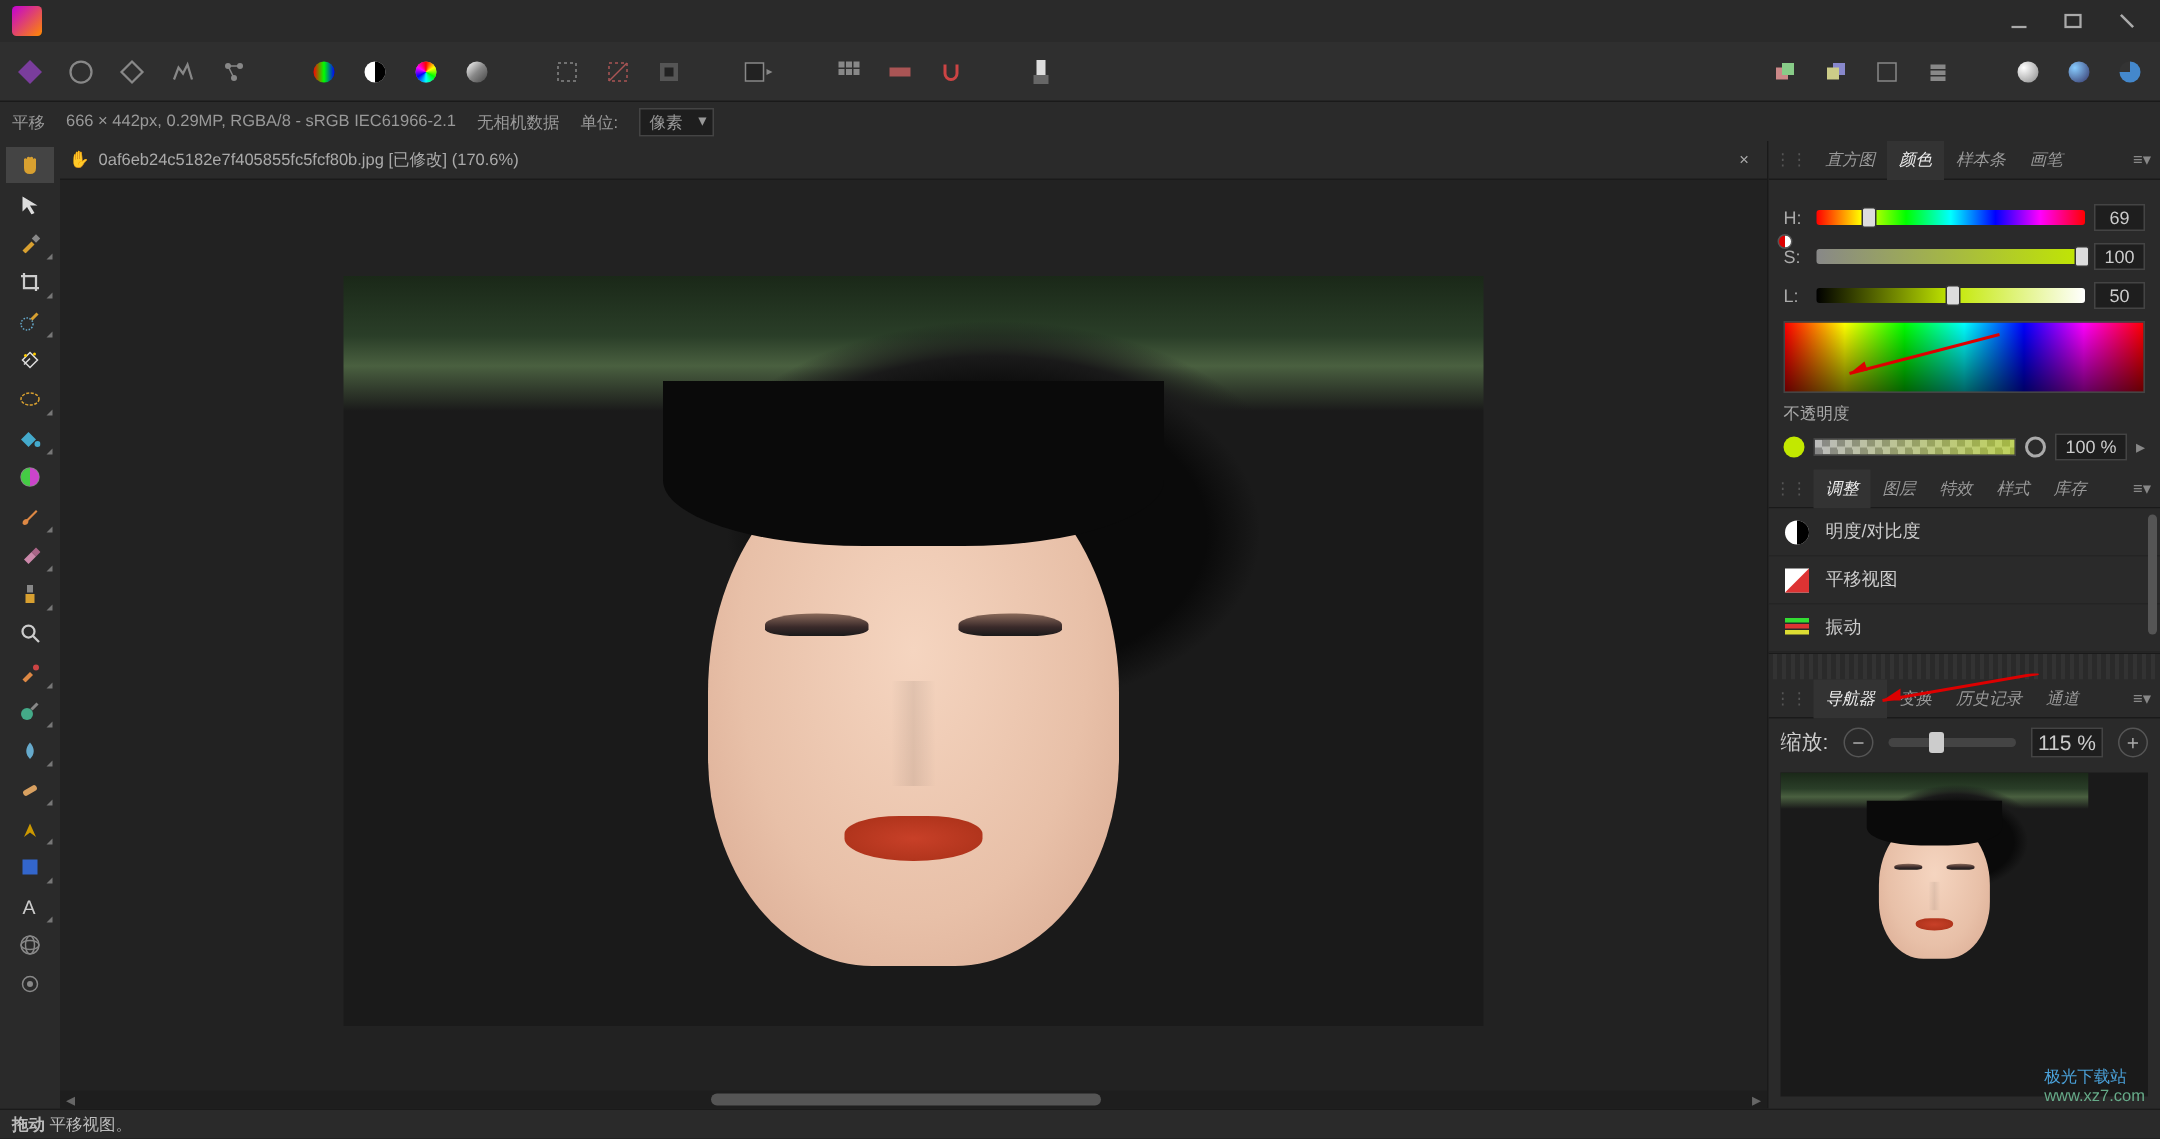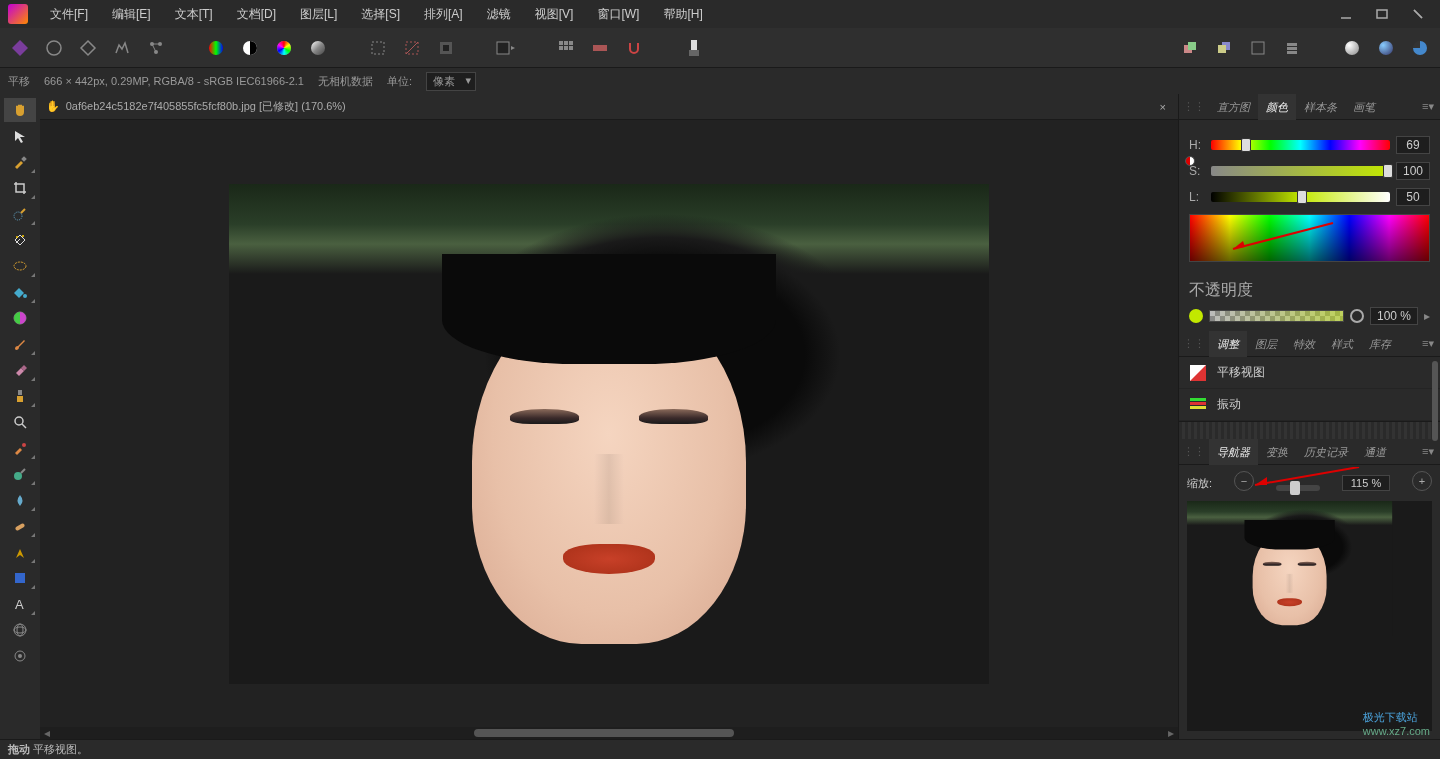--- a/index.html
+++ b/index.html
@@ -66,49 +66,36 @@
 .check-grad { flex:1; height:12px; background:repeating-conic-gradient(#888 0% 25%,#bbb 0% 50%) 0 0/10px 10px; position:relative; border:1px solid #444; }
 .check-grad::after{content:"";position:absolute;inset:0;background:linear-gradient(90deg,rgba(194,232,0,0) 0%,rgba(194,232,0,0.5) 100%);}
 .circle-handle { width:14px; height:14px; border:2px solid #aaa; border-radius:50%; }
 .adj-panel { flex:0 0 auto; }
 .adj-list { background:#2a2a2a; position:relative; }
 .adj-item { display:flex; align-items:center; height:32px; padding:0 10px; cursor:pointer; gap:10px; border-bottom:1px solid #242424; }
 .adj-ico { width:18px; height:18px; }
 .scrollbar-v { position:absolute; right:2px; top:4px; width:6px; height:80px; background:#555; border-radius:3px; }
 .arrow-annot { position:absolute; pointer-events:none; }
 .nav-panel { flex:1; display:flex; flex-direction:column; min-height:0; }
-.zoom-row { display:flex; align-items:flex-end; padding:6px 8px; gap:22px; font-size:11px; }
+.zoom-row { display:flex; align-items:center; padding:6px 8px; gap:10px; font-size:14px; }
 .zoom-btn { width:20px; height:20px; border:1px solid #555; border-radius:50%; display:flex; align-items:center; justify-content:center; cursor:pointer; color:#aaa; }
 .zoom-track { flex:1; height:6px; background:#444; border-radius:3px; position:relative; }
 .zoom-track .zh { position:absolute; left:32%; top:-4px; width:10px; height:14px; background:#ccc; border-radius:2px; }
 .nav-thumb { flex:1; margin:4px 8px 8px; background:#1a1a1a; position:relative; overflow:hidden; }
 .nav-thumb .photo { transform:scale(0.27); transform-origin:top left; }
 .statusbar { height:20px; background:#2a2a2a; display:flex; align-items:center; padding:0 8px; font-size:11px; color:#bbb; border-top:1px solid #1a1a1a; }
 .watermark { position:absolute; right:10px; bottom:22px; font-size:11px; pointer-events:none; }
 .watermark .a { color:#4aa0d8; } .watermark .c{color:#6a8; }
 svg { display:block; }
 </style>
 </head>
 <body>
 
 <div class="menubar">
   <div class="logo"></div>
-  <div id="menu-host" style="display: flex;">
-      <div class="menu-item">文件[F]</div>
-      <div class="menu-item">编辑[E]</div>
-      <div class="menu-item">文本[T]</div>
-      <div class="menu-item">文档[D]</div>
-      <div class="menu-item">图层[L]</div>
-      <div class="menu-item">选择[S]</div>
-      <div class="menu-item">排列[A]</div>
-      <div class="menu-item">滤镜</div>
-      <div class="menu-item">视图[V]</div>
-      <div class="menu-item">窗口[W]</div>
-      <div class="menu-item">帮助[H]</div>
-    </div>
   <div class="win-controls">
     <div class="win-btn">
         <svg width="12" height="12">
           <line x1="1" y1="10" x2="11" y2="10" stroke="#aaa" stroke-width="1.5"></line>
         </svg>
       </div>
     <div class="win-btn">
         <svg width="12" height="12">
           <rect x="1" y="2" width="10" height="8" stroke="#aaa" fill="none" stroke-width="1.5"></rect>
         </svg>
@@ -483,21 +470,21 @@
             <div class="handle" style="left:48%"></div>
           </div>
         <div class="val-box">50</div>
       </div>
       <div class="color-field">
         <svg class="arrow-red">
             <line x1="110" y1="2" x2="10" y2="28" stroke="#d00" stroke-width="2"></line>
             <polygon points="10,28 20,20 22,26" fill="#d00"></polygon>
           </svg>
       </div>
-      <div style="margin-top:18px;font-size:16px;color:#aaa;">不透明度</div>
+      <div style="margin-top:6px;font-size:11px;color:#aaa;">不透明度</div>
       <div class="opacity-row">
         <div class="dot"></div>
         <div class="check-grad"></div>
         <div class="circle-handle"></div>
         <div class="val-box" style="width:48px">100 %</div>
         <span style="color:#888;cursor:pointer">▸</span>
       </div>
     </div>
 
     <div class="adj-panel">
@@ -509,20 +496,29 @@
           <span class="panel-tab">样式</span>
           <span class="panel-tab">库存</span>
           <span class="panel-menu">≡▾</span>
         </div>
       <div class="adj-list" id="adj-list">
         <div class="scrollbar-v"></div>
         <svg class="arrow-annot" style="left:70px;top:110px;width:120px;height:30px;">
             <line x1="110" y1="0" x2="6" y2="18" stroke="#d00" stroke-width="2"></line>
             <polygon points="6,18 18,10 18,18" fill="#d00"></polygon>
           </svg>
+      <div class="adj-item">
+            <span class="adj-ico">
+              <svg width="18" height="18">
+                <circle cx="9" cy="9" r="8" fill="#fff"></circle>
+                <path d="M9 1 A8 8 0 0 1 9 17 Z" fill="#000"></path>
+              </svg>
+            </span>
+            <span>明度/对比度</span>
+          </div>
           <div class="adj-item">
             <span class="adj-ico">
               <svg width="18" height="18">
                 <rect x="1" y="1" width="16" height="16" fill="#fff"></rect>
                 <polygon points="1,17 17,1 17,17" fill="#d33"></polygon>
               </svg>
             </span>
             <span>平移视图</span>
           </div>
           <div class="adj-item">

